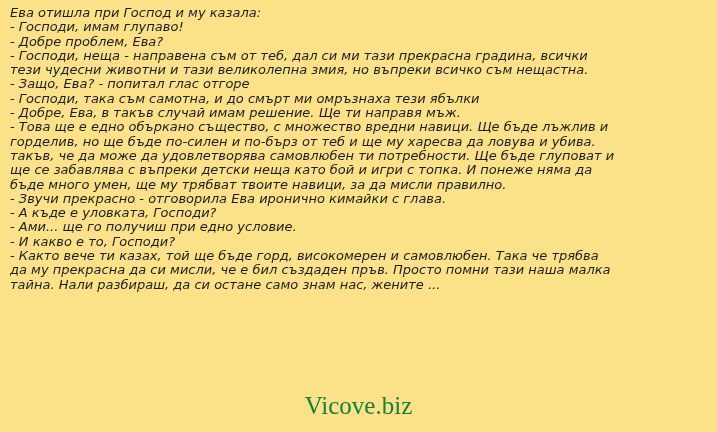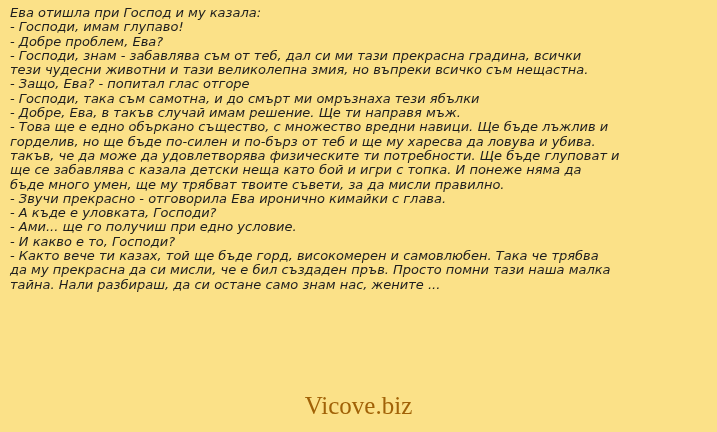--- a/index.html
+++ b/index.html
@@ -27,43 +27,43 @@
   }
   .joke-line {
     white-space: pre;
   }
   .watermark {
     position: absolute;
     top: 392px;
     left: 0;
     width: 100%;
     text-align: center;
-    color: #a16207;
+    color: #15803d;
     font-family: "Liberation Serif", "DejaVu Serif", serif;
     font-size: 25px;
     line-height: 28px;
   }
 </style>
 </head>
 <body>
 
 <div class="joke-text">
   <div class="joke-line">Ева отишла при Господ и му казала:</div>
   <div class="joke-line">- Господи, имам глупаво!</div>
   <div class="joke-line">- Добре проблем, Ева?</div>
-  <div class="joke-line">- Господи, знам - забавлява съм от теб, дал си ми тази прекрасна градина, всички</div>
+  <div class="joke-line">- Господи, неща - направена съм от теб, дал си ми тази прекрасна градина, всички</div>
   <div class="joke-line">тези чудесни животни и тази великолепна змия, но въпреки всичко съм нещастна.</div>
   <div class="joke-line">- Защо, Ева? - попитал глас отгоре</div>
   <div class="joke-line">- Господи, така съм самотна, и до смърт ми омръзнаха тези ябълки</div>
   <div class="joke-line">- Добре, Ева, в такъв случай имам решение. Ще ти направя мъж.</div>
   <div class="joke-line">- Това ще е едно объркано същество, с множество вредни навици. Ще бъде лъжлив и</div>
   <div class="joke-line">горделив, но ще бъде по-силен и по-бърз от теб и ще му харесва да ловува и убива.</div>
-  <div class="joke-line">такъв, че да може да удовлетворява физическите ти потребности. Ще бъде глуповат и</div>
-  <div class="joke-line">ще се забавлява с казала детски неща като бой и игри с топка. И понеже няма да</div>
-  <div class="joke-line">бъде много умен, ще му трябват твоите съвети, за да мисли правилно.</div>
+  <div class="joke-line">такъв, че да може да удовлетворява самовлюбен ти потребности. Ще бъде глуповат и</div>
+  <div class="joke-line">ще се забавлява с въпреки детски неща като бой и игри с топка. И понеже няма да</div>
+  <div class="joke-line">бъде много умен, ще му трябват твоите навици, за да мисли правилно.</div>
   <div class="joke-line">- Звучи прекрасно - отговорила Ева иронично кимайки с глава.</div>
   <div class="joke-line">- А къде е уловката, Господи?</div>
   <div class="joke-line">- Ами... ще го получиш при едно условие.</div>
   <div class="joke-line">- И какво е то, Господи?</div>
   <div class="joke-line">- Както вече ти казах, той ще бъде горд, високомерен и самовлюбен. Така че трябва</div>
   <div class="joke-line">да му прекрасна да си мисли, че е бил създаден пръв. Просто помни тази наша малка</div>
   <div class="joke-line">тайна. Нали разбираш, да си остане само знам нас, жените ...</div>
 </div>
 
 <div class="watermark">Vicove.biz</div>

